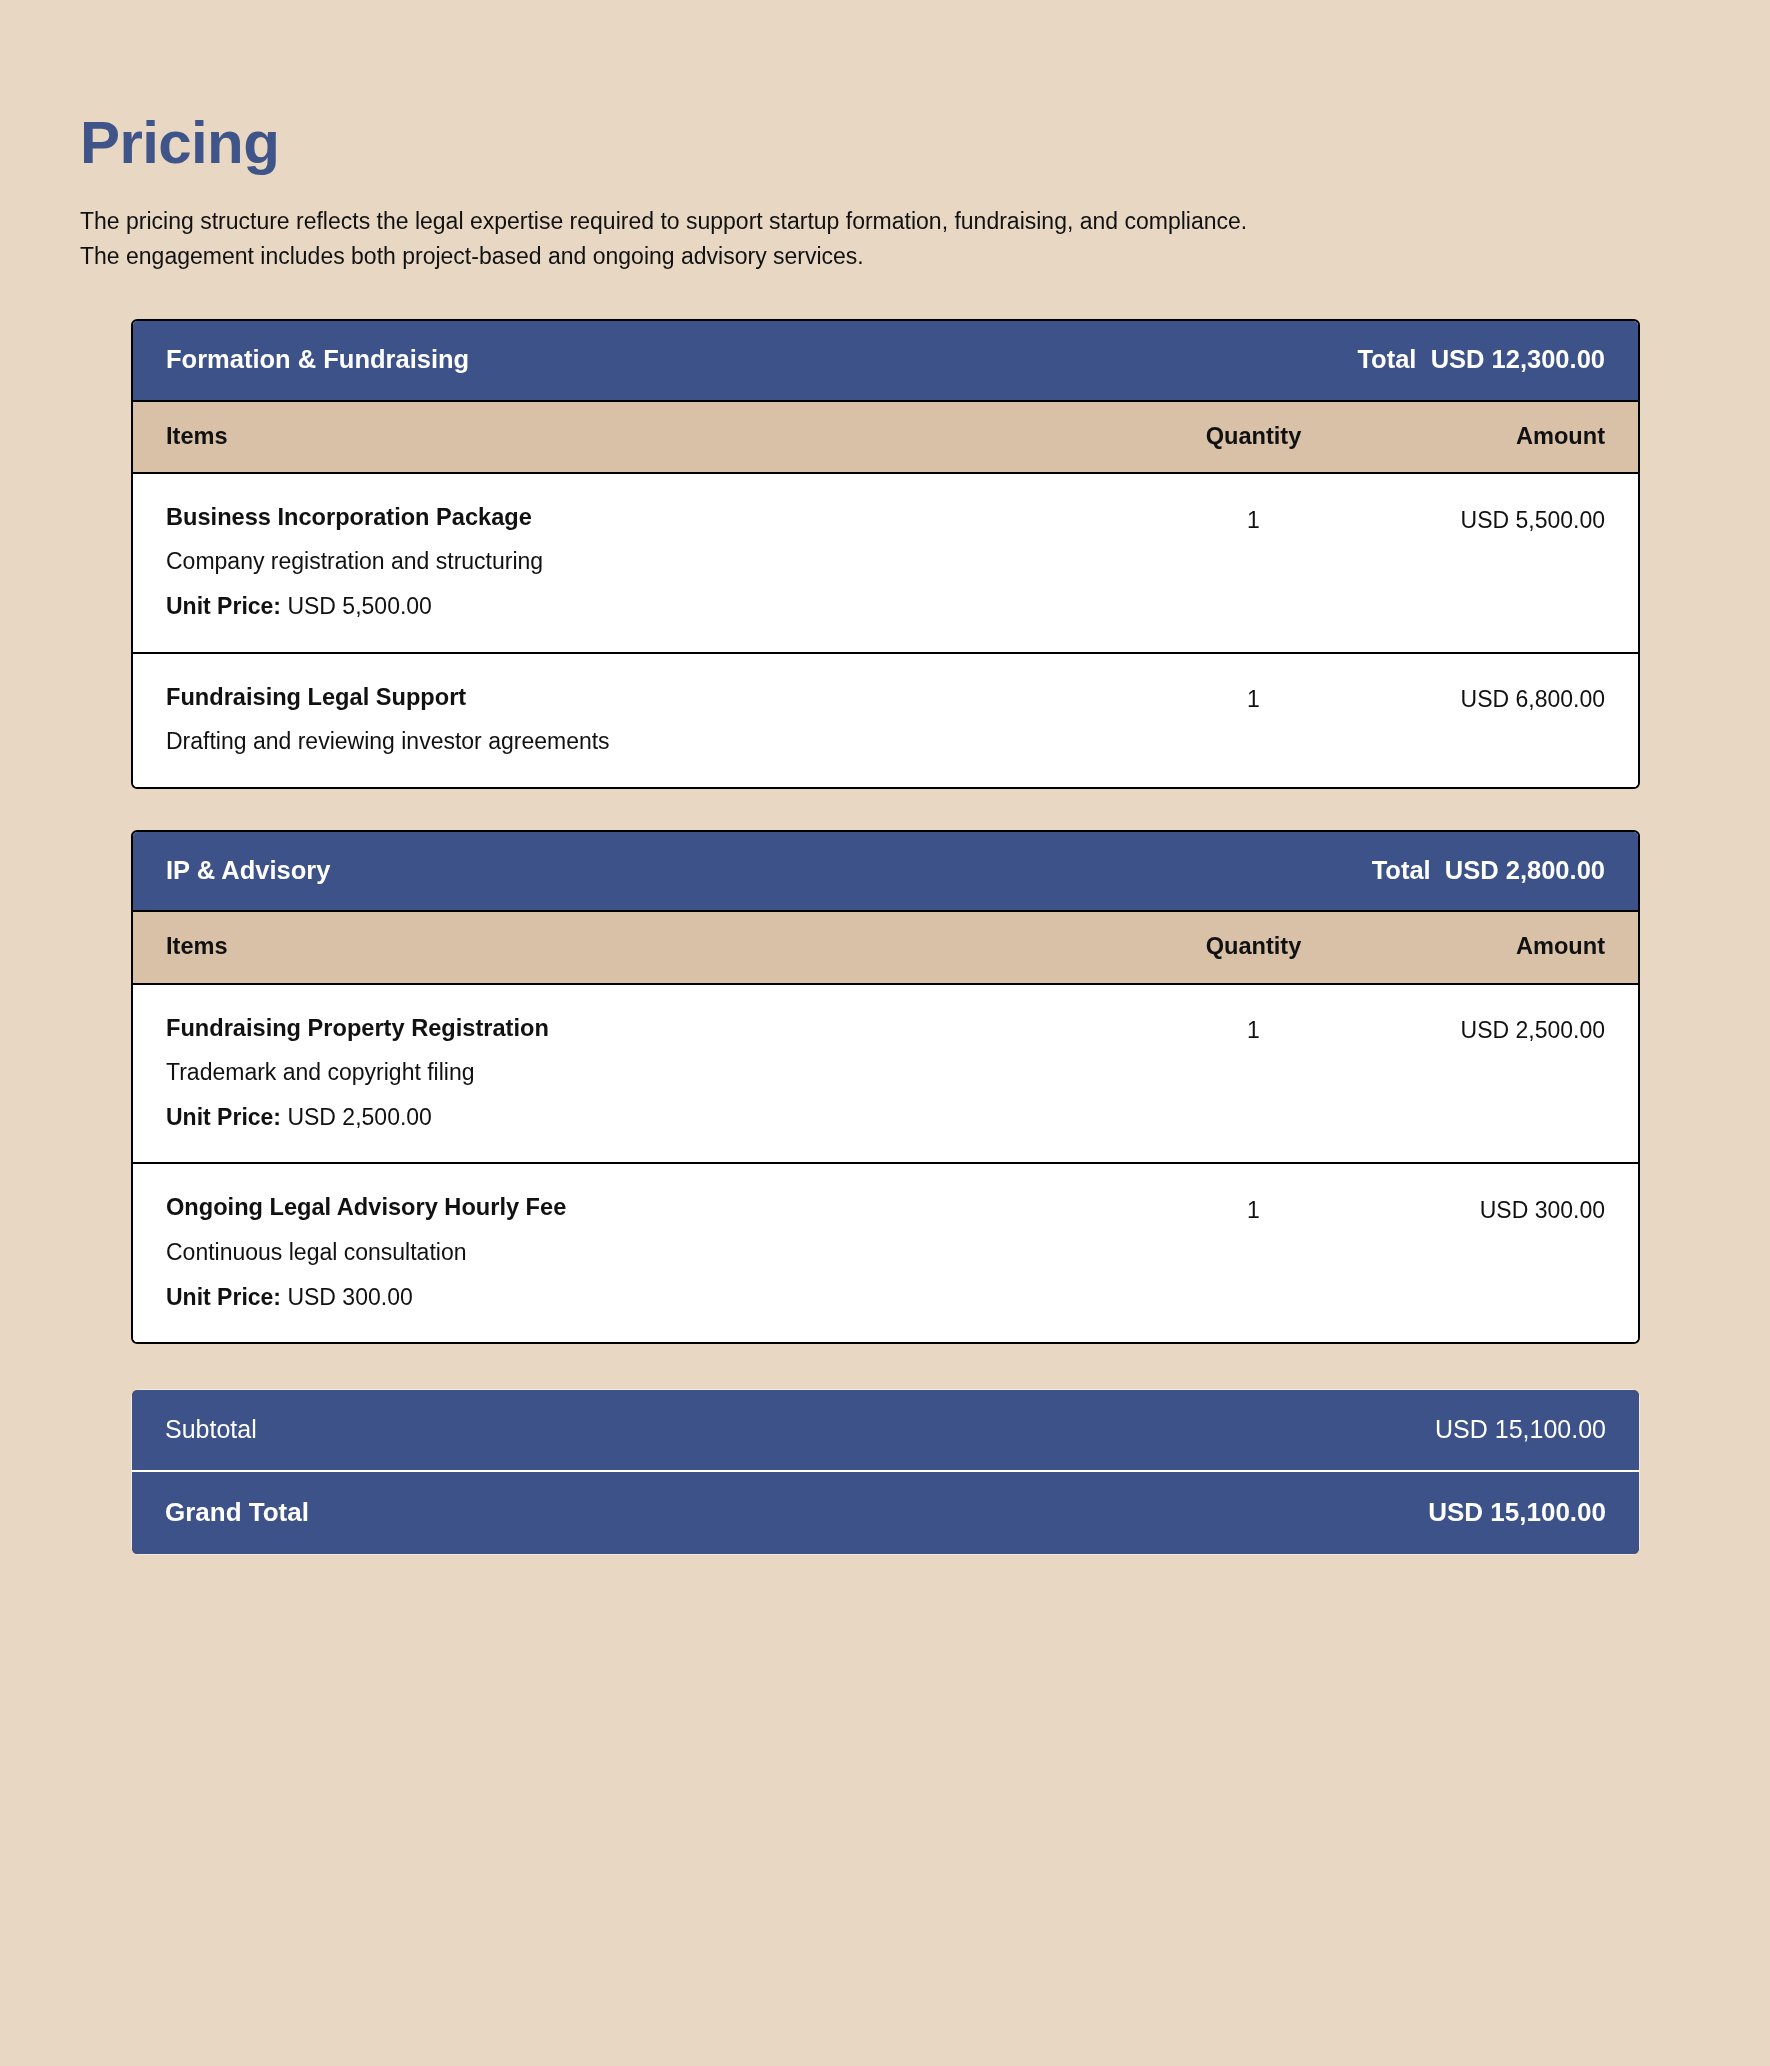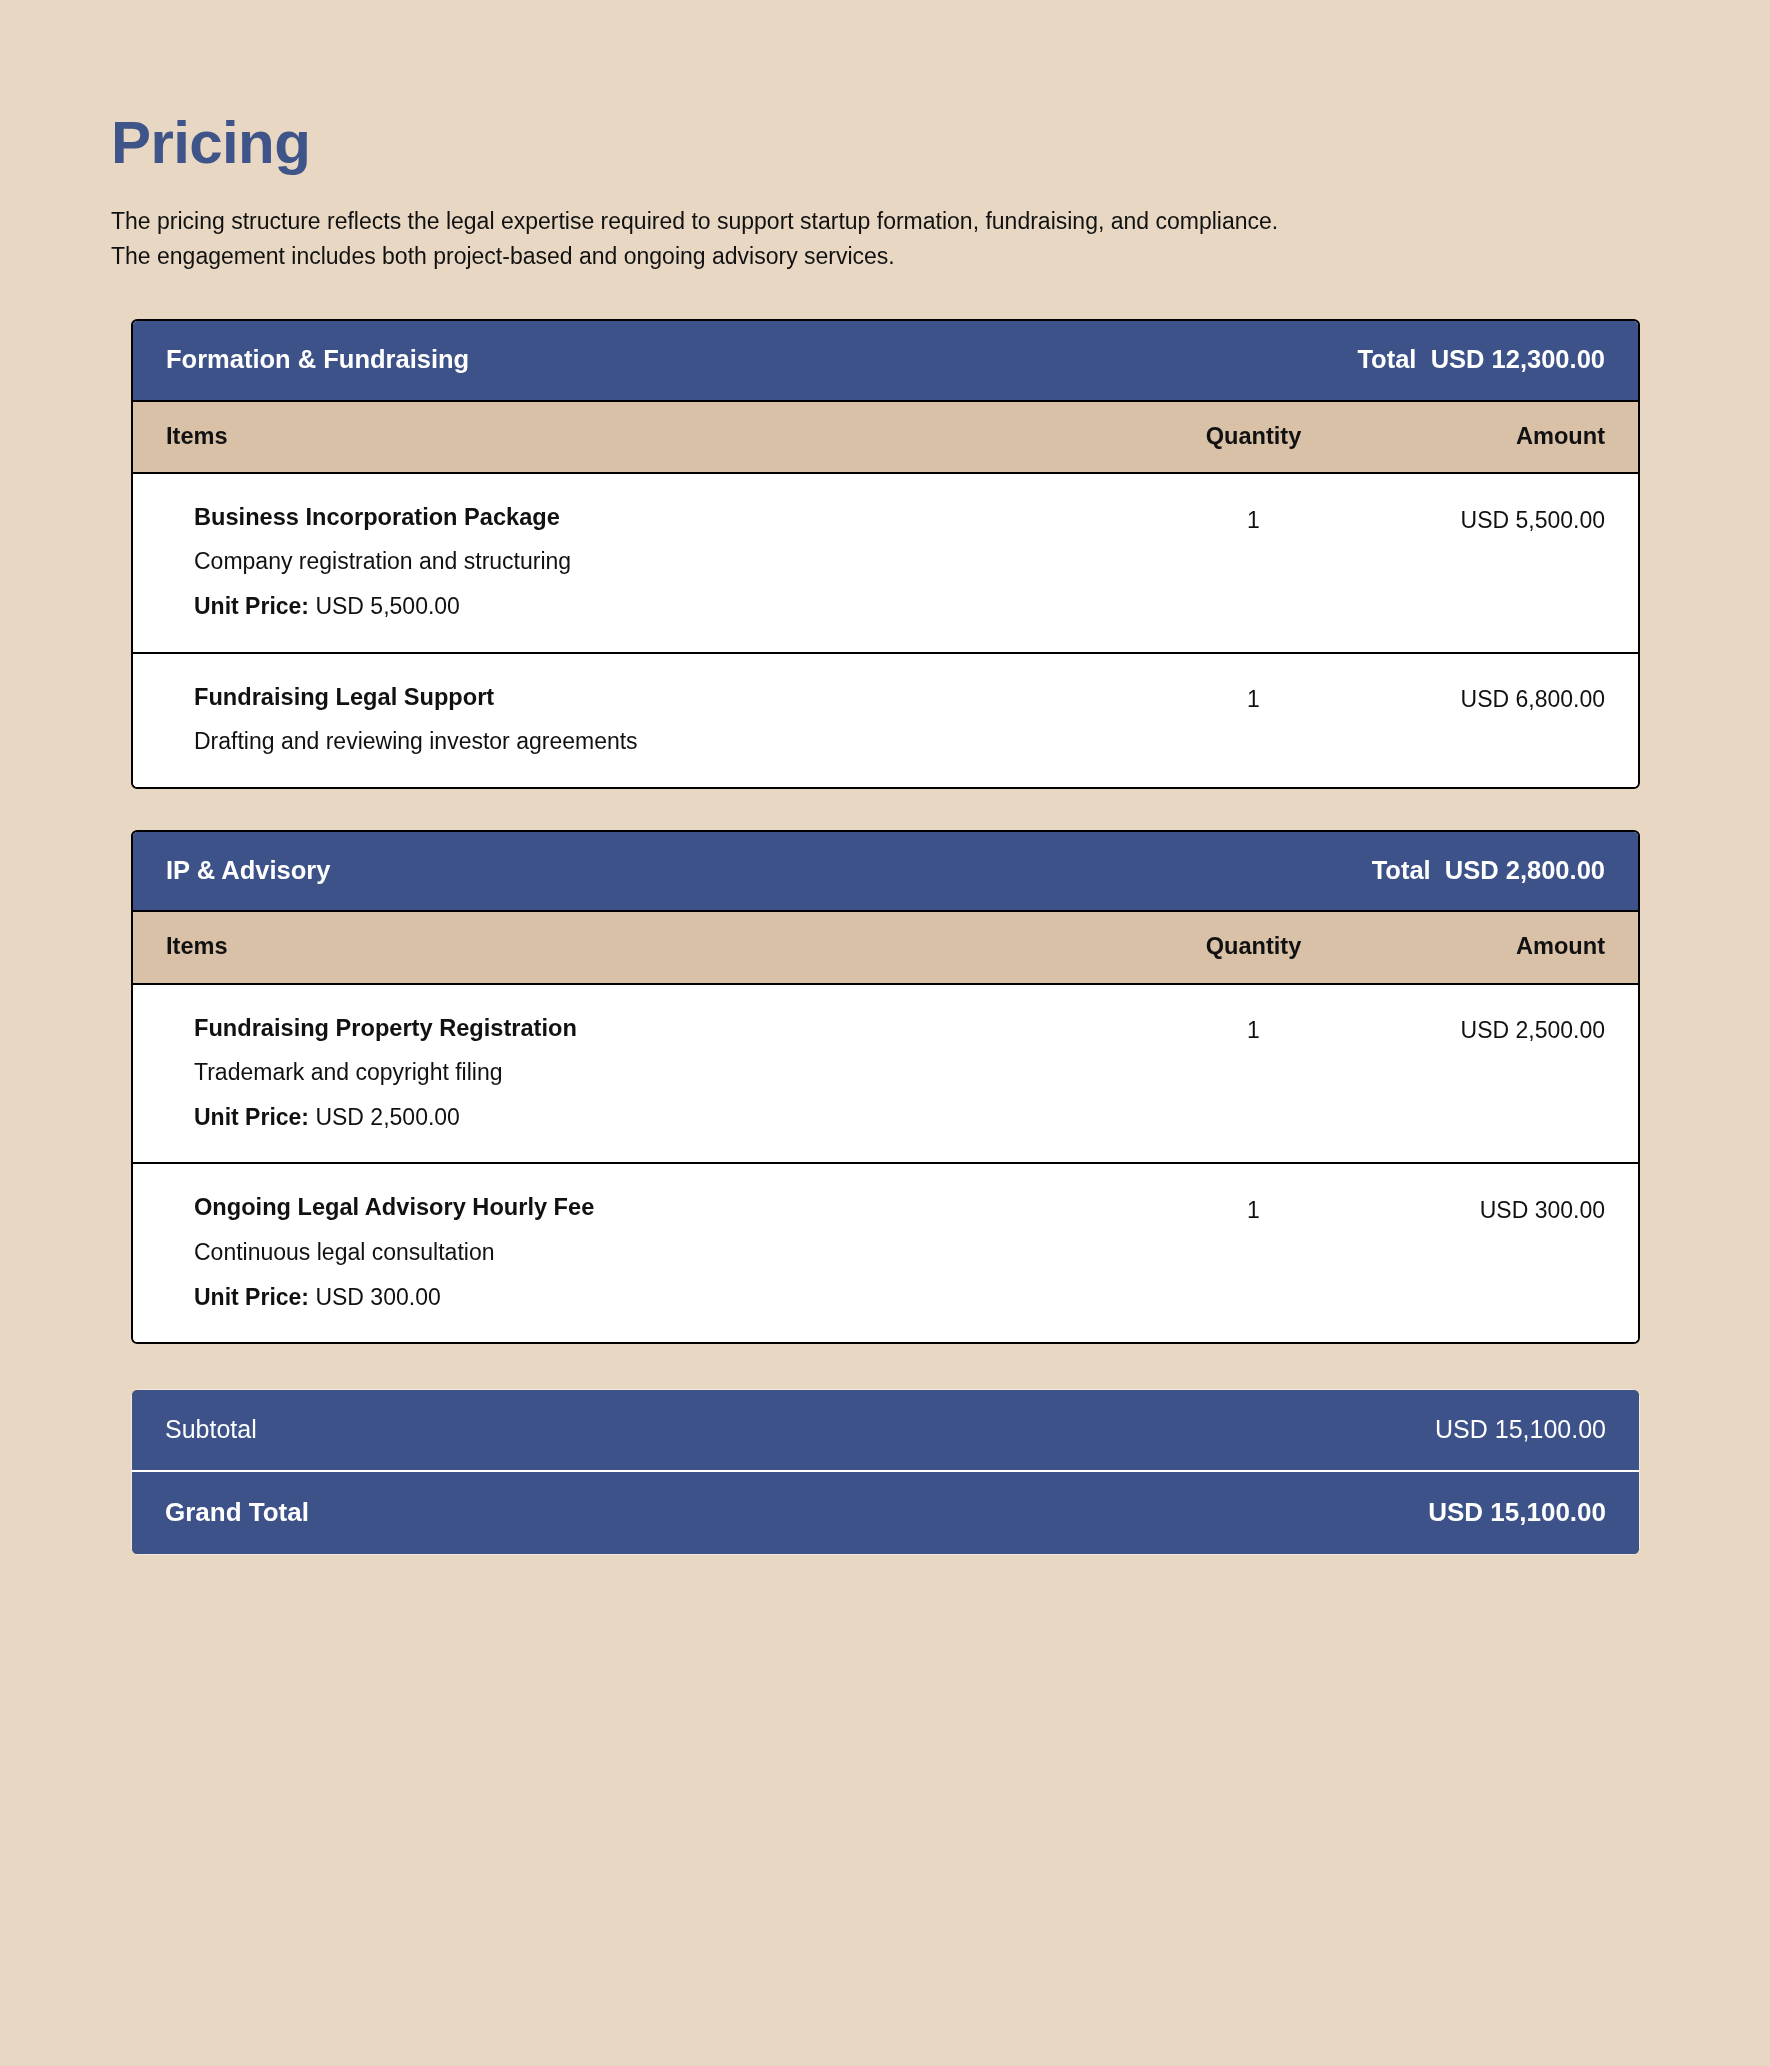--- a/index.html
+++ b/index.html
@@ -17,21 +17,21 @@
 
   .page {
     width: 1771px;
     height: 2066px;
     position: relative;
     padding: 0;
   }
 
   
   .header {
-    padding: 111px 0 0 111px;
+    padding: 111px 0 0 80px;
   }
 
   .page-title {
     color: #3f5489;
     font-size: 60px;
     font-weight: bold;
     letter-spacing: -0.6px;
     line-height: 1.05;
   }
 
@@ -118,21 +118,20 @@
     border-top: 2.5px solid #000;
   }
 
   .line-row:first-of-type {
     border-top: 2.5px solid #000;
   }
 
   .lr-main {
     flex: 1 1 auto;
     padding-right: 18.7px;
-    margin-left: 28px;
   }
 
   .lr-name {
     color: #111111;
     font-size: 23.6px;
     font-weight: bold;
     line-height: 1.2;
   }
 
   .lr-desc {

